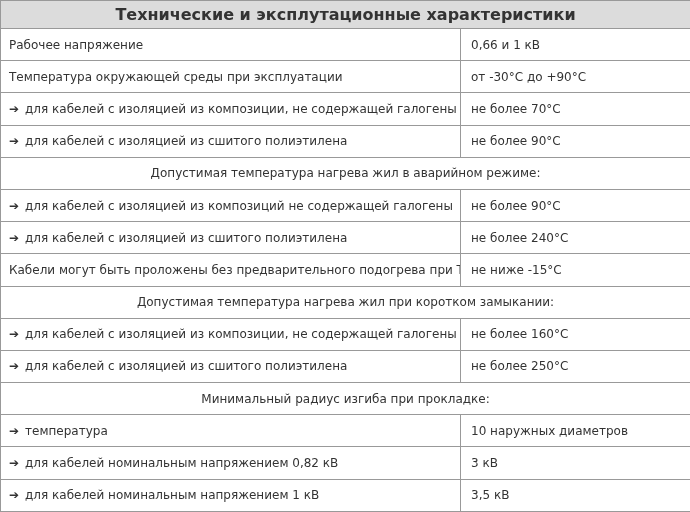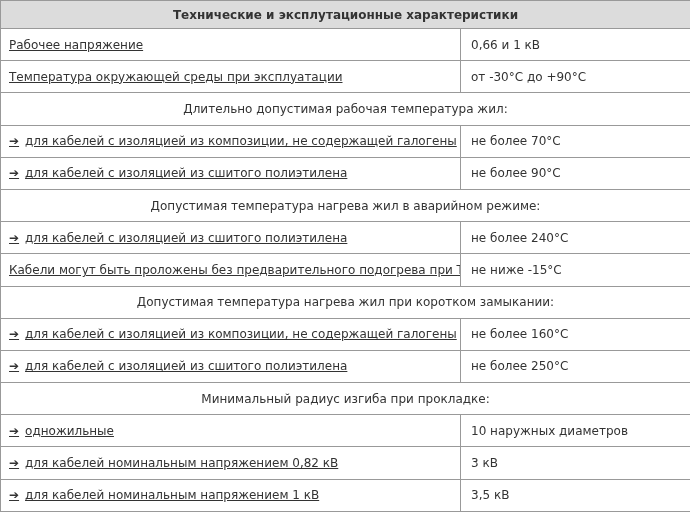--- a/index.html
+++ b/index.html
@@ -28,34 +28,33 @@
     border: 1px solid var(--border);
     vertical-align: middle;
     overflow: hidden;
     white-space: nowrap;
   }
   th.title-cell {
     height: 28px;
     background: var(--header-bg);
     font-weight: bold;
     text-align: center;
-    font-size: 12px;
+    font-size: 16px;
     padding: 0 6px;
   }
   td.section-cell {
     height: 22px;
     text-align: center;
     background: var(--bg);
     padding: 0 6px;
   }
   td.label-cell {
     height: 22px;
     text-align: left;
     padding: 0 8px;
-    text-decoration: underline;
   }
   td.value-cell {
     height: 22px;
     text-align: left;
     padding: 0 10px;
   }
   col.c1 { width: 460px; }
   col.c2 { width: 230px; }
   span.arrow {
     font-weight: bold;
@@ -78,32 +77,33 @@
   <tbody id="table-body">
       <tr>
         <td class="label-cell"><span>Рабочее напряжение</span></td>
         <td class="value-cell">0,66 и 1 кВ</td>
       </tr>
       <tr>
         <td class="label-cell"><span>Температура окружающей среды при эксплуатации</span></td>
         <td class="value-cell">от -30°С до +90°С</td>
       </tr>
       <tr>
-        <td class="section-cell" colspan="2">Длительно допустимая рабочая температура жил:</td>
-      </tr>
-      <tr>
         <td class="label-cell"><span class="arrow">➔</span><span>для кабелей с изоляцией из композиции, не содержащей галогены</span></td>
         <td class="value-cell">не более 70°С</td>
       </tr>
       <tr>
         <td class="label-cell"><span class="arrow">➔</span><span>для кабелей с изоляцией из сшитого полиэтилена</span></td>
         <td class="value-cell">не более 90°С</td>
       </tr>
       <tr>
         <td class="section-cell" colspan="2">Допустимая температура нагрева жил в аварийном режиме:</td>
+      </tr>
+      <tr>
+        <td class="label-cell"><span class="arrow">➔</span><span>для кабелей с изоляцией из композиций не содержащей галогены</span></td>
+        <td class="value-cell">не более 90°С</td>
       </tr>
       <tr>
         <td class="label-cell"><span class="arrow">➔</span><span>для кабелей с изоляцией из сшитого полиэтилена</span></td>
         <td class="value-cell">не более 240°С</td>
       </tr>
       <tr>
         <td class="label-cell"><span>Кабели могут быть проложены без предварительного подогрева при Т, °С</span></td>
         <td class="value-cell">не ниже -15°С</td>
       </tr>
       <tr>
@@ -114,21 +114,21 @@
         <td class="value-cell">не более 160°С</td>
       </tr>
       <tr>
         <td class="label-cell"><span class="arrow">➔</span><span>для кабелей с изоляцией из сшитого полиэтилена</span></td>
         <td class="value-cell">не более 250°С</td>
       </tr>
       <tr>
         <td class="section-cell" colspan="2">Минимальный радиус изгиба при прокладке:</td>
       </tr>
       <tr>
-        <td class="label-cell"><span class="arrow">➔</span><span>одножильные</span></td>
+        <td class="label-cell"><span class="arrow">➔</span><span>температура</span></td>
         <td class="value-cell">10 наружных диаметров</td>
       </tr>
       <tr>
         <td class="label-cell"><span class="arrow">➔</span><span>для кабелей номинальным напряжением 0,82 кВ</span></td>
         <td class="value-cell">3 кВ</td>
       </tr>
       <tr>
         <td class="label-cell"><span class="arrow">➔</span><span>для кабелей номинальным напряжением 1 кВ</span></td>
         <td class="value-cell">3,5 кВ</td>
       </tr>

